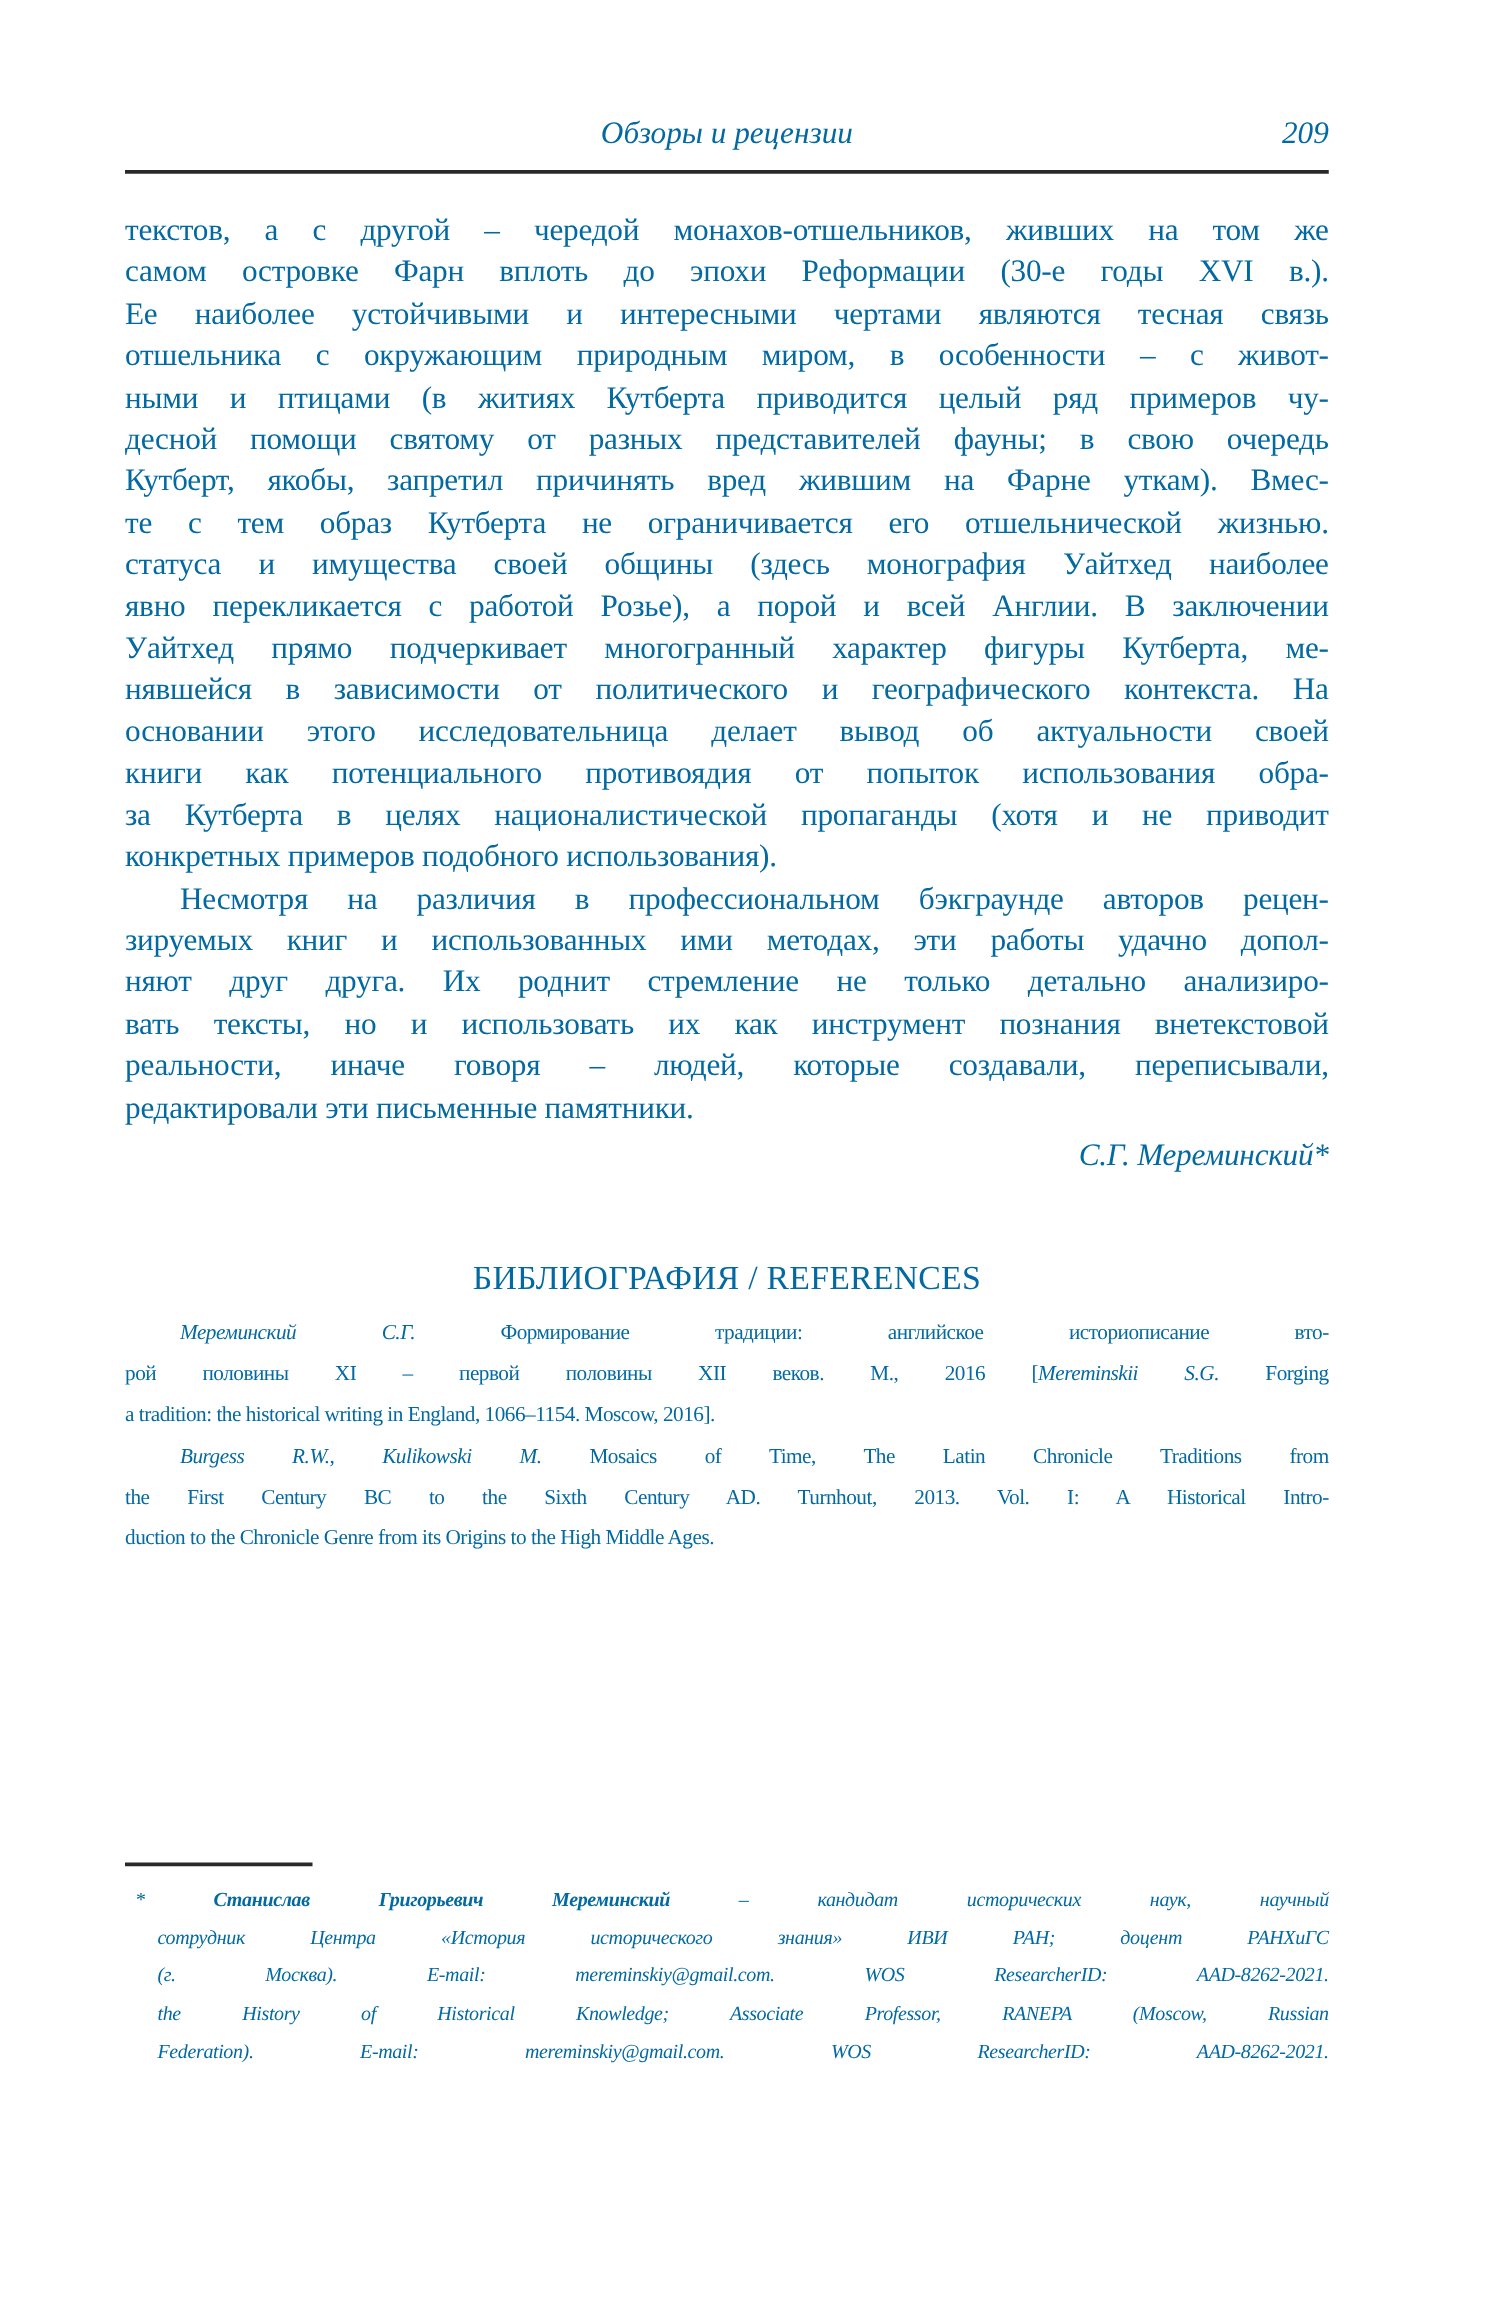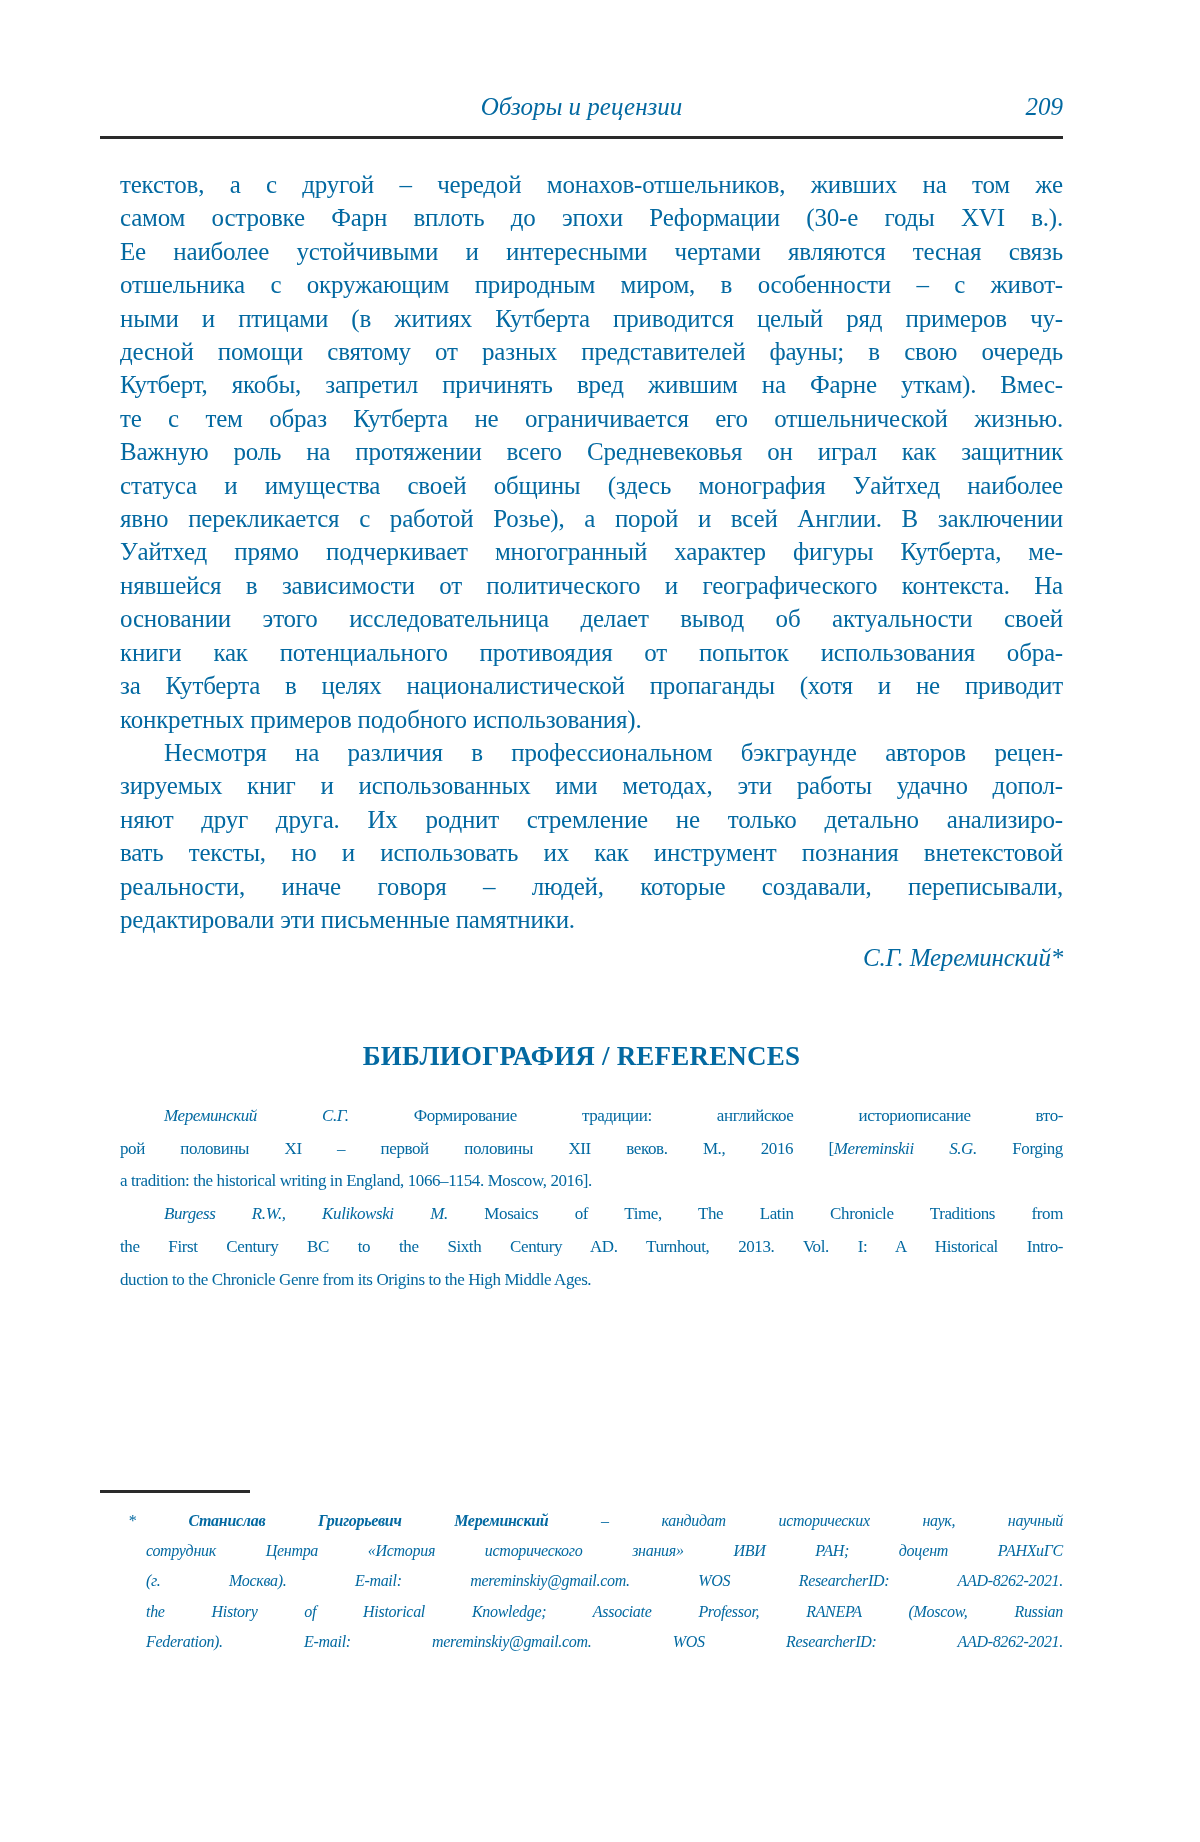--- a/index.html
+++ b/index.html
@@ -42,38 +42,37 @@
     position: absolute;
     left: 100px; top: 168px;
     width: 963px;
     font-size: 25px;
     line-height: 33.4px;
     letter-spacing: -0.2px;
   }
   .line {
     text-align: justify;
     text-align-last: justify;
-    margin-left: 20px;
   }
   .line.last { text-align-last: left; }
   .line.indent { text-indent: 44px; }
   .line.outdent { text-indent: -18px; }
   .it { font-style: italic; }
   .bd { font-weight: bold; }
   .signature {
     margin-top: 5px;
     text-align: right;
     font-style: italic;
     font-size: 25px;
     line-height: 33.4px;
   }
   .bib-heading {
-    margin: 64px 0 27px 0;
+    margin: 64px 0 11px 0;
     font-size: 27px;
-    font-weight: bold;
+    font-weight: normal;
     line-height: 34px;
     text-align: center;
     letter-spacing: 0.2px;
   }
   .bib-entry {
     font-size: 17px;
     line-height: 32.8px;
     letter-spacing: -0.4px;
   }
   
@@ -110,21 +109,20 @@
   <div class="main-text">
     <div class="para">
         <div class="line"><span>текстов, а с другой – чередой монахов-отшельников, живших на том же</span></div>
         <div class="line"><span>самом островке Фарн вплоть до эпохи Реформации (30-е годы XVI в.).</span></div>
         <div class="line"><span>Ее наиболее устойчивыми и интересными чертами являются тесная связь</span></div>
         <div class="line"><span>отшельника с окружающим природным миром, в особенности – с живот-</span></div>
         <div class="line"><span>ными и птицами (в житиях Кутберта приводится целый ряд примеров чу-</span></div>
         <div class="line"><span>десной помощи святому от разных представителей фауны; в свою очередь</span></div>
         <div class="line"><span>Кутберт, якобы, запретил причинять вред жившим на Фарне уткам). Вмес-</span></div>
         <div class="line"><span>те с тем образ Кутберта не ограничивается его отшельнической жизнью.</span></div>
-        <div class="line"><span>Важную роль на протяжении всего Средневековья он играл как защитник</span></div>
         <div class="line"><span>статуса и имущества своей общины (здесь монография Уайтхед наиболее</span></div>
         <div class="line"><span>явно перекликается с работой Розье), а порой и всей Англии. В заключении</span></div>
         <div class="line"><span>Уайтхед прямо подчеркивает многогранный характер фигуры Кутберта, ме-</span></div>
         <div class="line"><span>нявшейся в зависимости от политического и географического контекста. На</span></div>
         <div class="line"><span>основании этого исследовательница делает вывод об актуальности своей</span></div>
         <div class="line"><span>книги как потенциального противоядия от попыток использования обра-</span></div>
         <div class="line"><span>за Кутберта в целях националистической пропаганды (хотя и не приводит</span></div>
         <div class="line last"><span>конкретных примеров подобного использования).</span></div>
       </div>
     <div class="para">

